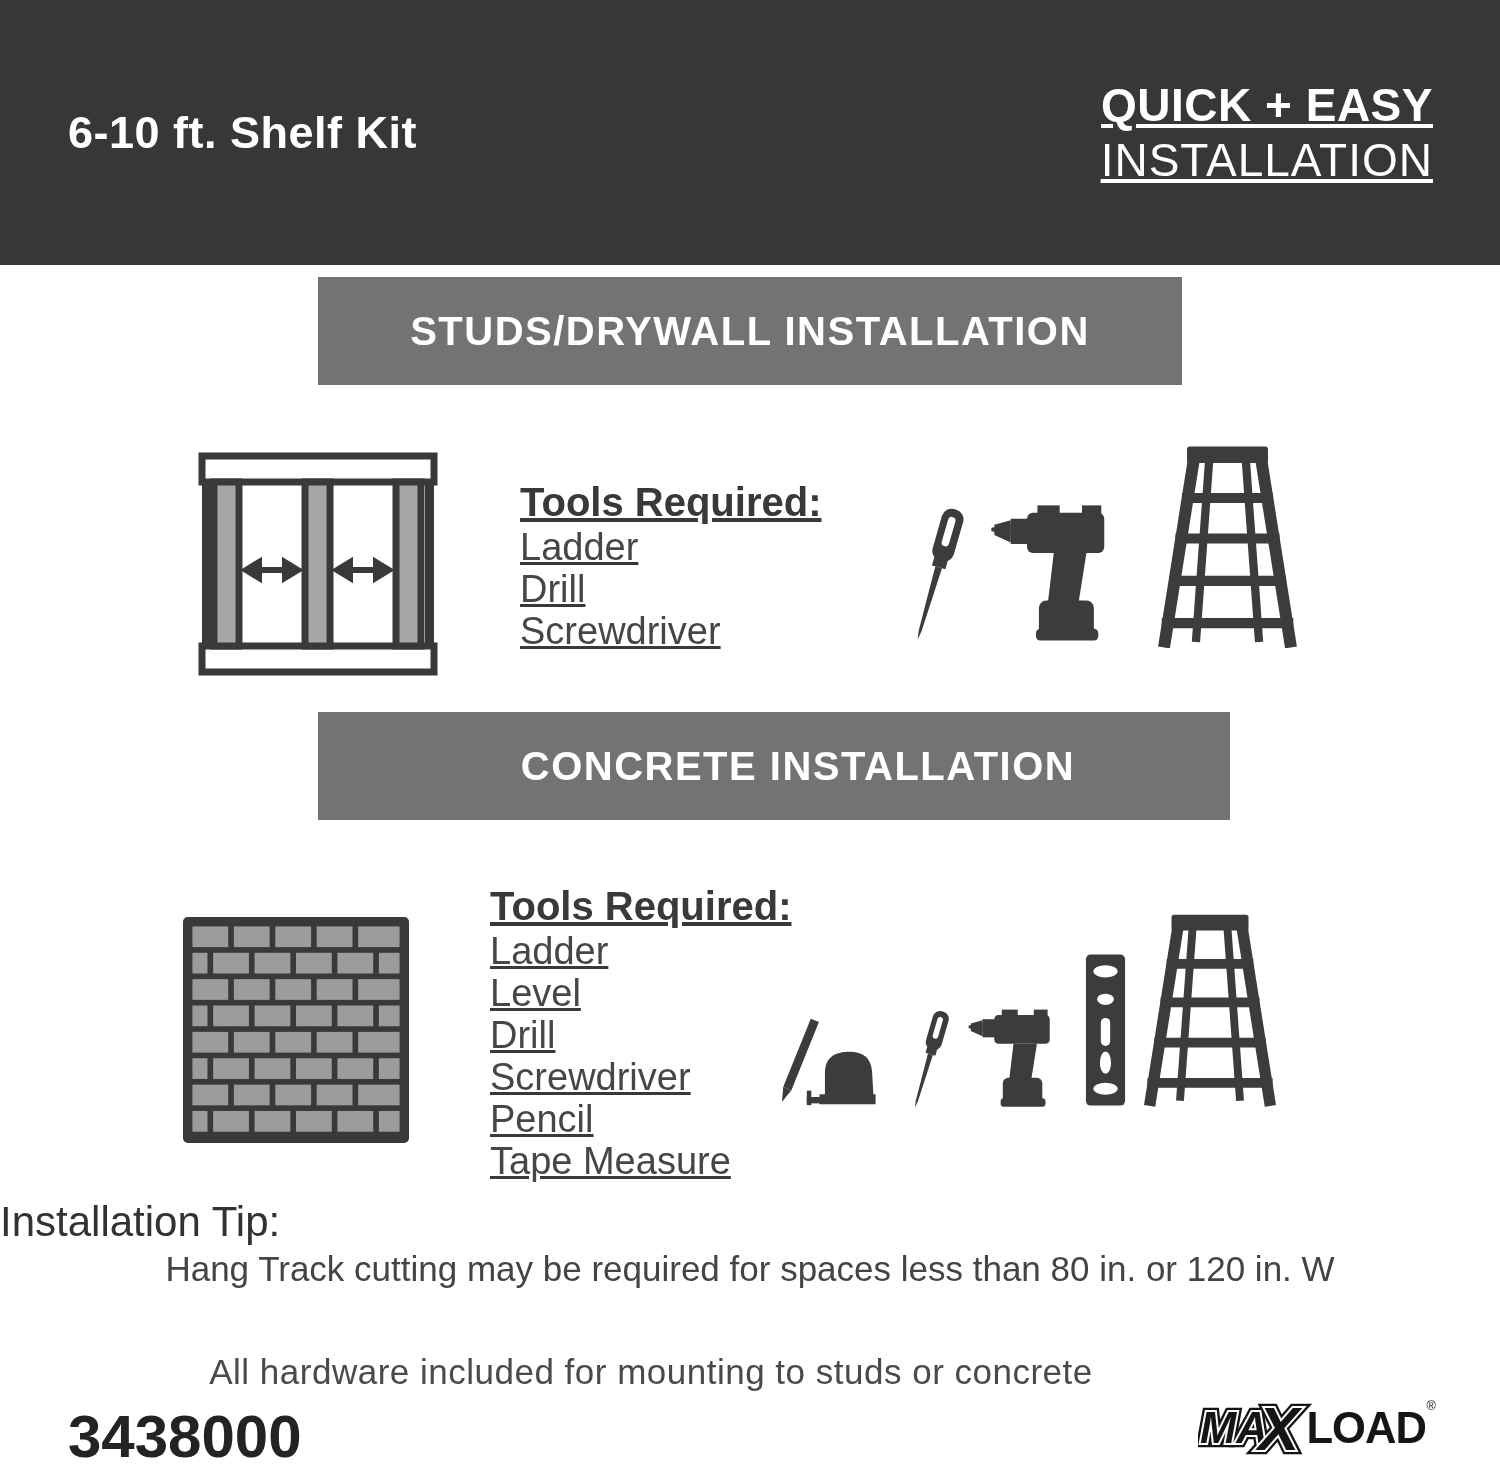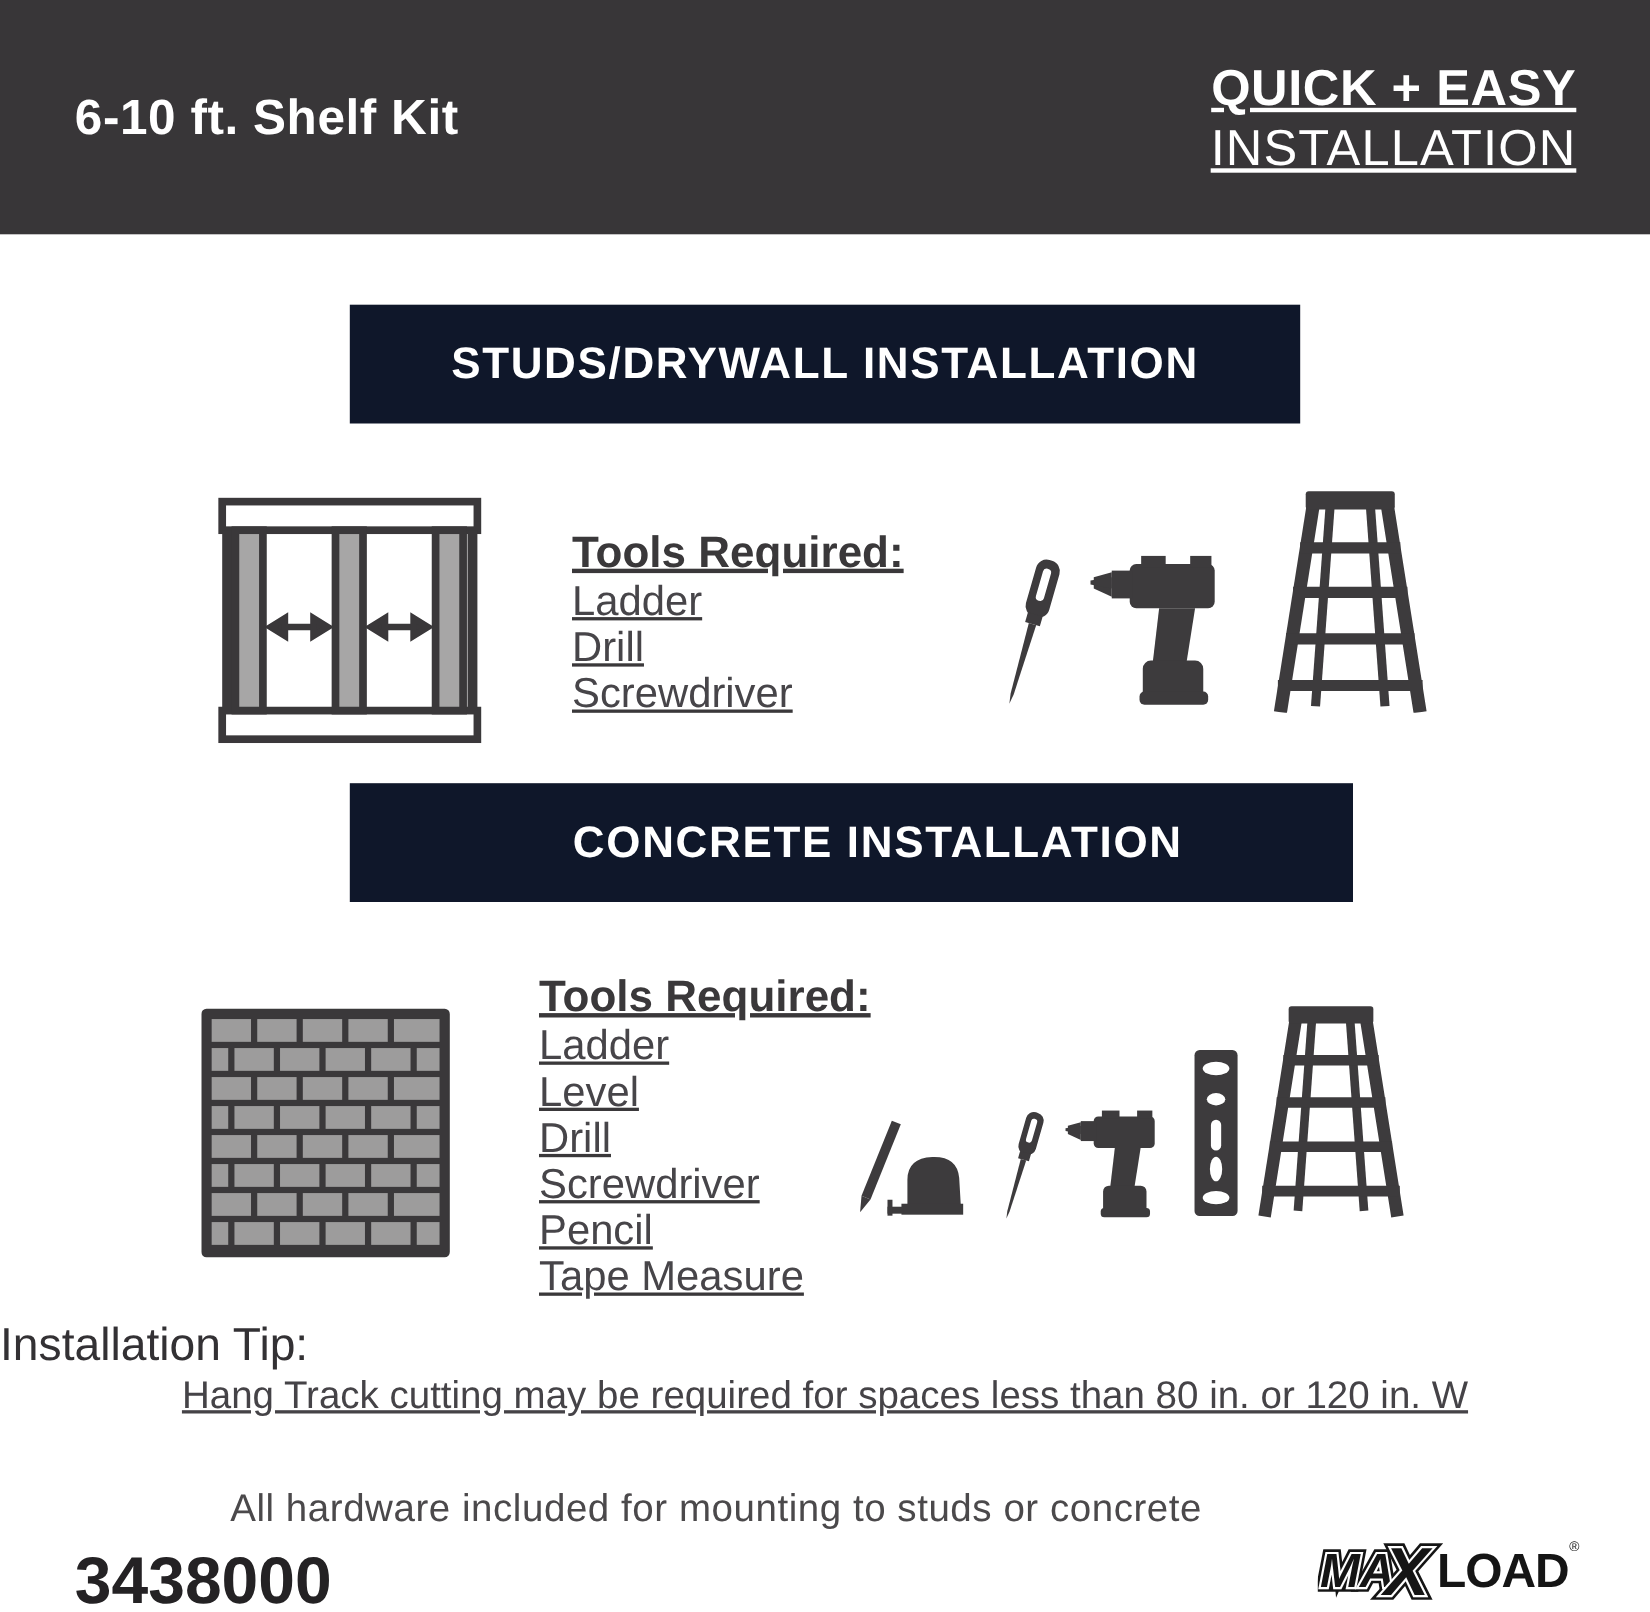--- a/index.html
+++ b/index.html
@@ -2,49 +2,49 @@
 <html><head>
 <meta charset="utf-8">
 <style>
   html,body{margin:0;padding:0;background:#fff;}
   #page{
     position:relative;width:1500px;height:1465px;background:#ffffff;overflow:hidden;
     font-family:"Liberation Sans",sans-serif;color:#3a383a;
   }
   
   .header{
-    position:absolute;left:0;top:0;width:1500px;height:213px;background:#383638;
+    position:absolute;left:0;top:0;width:1500px;height:265px;background:#383638;
     display:flex;align-items:center;justify-content:space-between;
     padding:0 67px 0 68px;box-sizing:border-box;
   }
   .product-title{font-size:45px;font-weight:700;color:#fff;letter-spacing:.5px;}
   .tagline{text-align:right;color:#fff;line-height:55px;text-decoration:underline;}
   .tagline .bold{font-size:46px;font-weight:800;letter-spacing:.5px;}
   .tagline .light{font-size:46px;font-weight:300;letter-spacing:1px;}
   
   .banner{
-    position:absolute;left:318px;width:864px;height:108px;background:#0f172a;
+    position:absolute;left:318px;width:864px;height:108px;background:#737373;
     display:flex;align-items:center;justify-content:center;
     color:#fff;font-size:40px;font-weight:800;letter-spacing:1.5px;white-space:nowrap;
   }
   #banner-studs{top:277px;}
   #banner-concrete{top:712px;padding-left:48px;}
   
   .tools-block{position:absolute;text-decoration:underline;}
   #tools-block-1{left:520px;top:478px;}
   #tools-block-2{left:490px;top:882px;}
   .tools-title{font-size:40px;font-weight:700;line-height:48px;color:#3a383a;}
   .tool-item{font-size:38px;font-weight:300;line-height:42px;color:#474549;}
   
   .abs{position:absolute;}
   
   .tip-title{position:absolute;left:0;top:1198px;width:1500px;text-align:left;
     font-size:42px;font-weight:400;color:#333134;}
   .tip-text{position:absolute;left:0;top:1249px;width:1500px;text-align:center;
-    font-size:35px;font-weight:300;color:#454347;text-decoration:underline;}
+    font-size:35px;font-weight:300;color:#454347;}
   .hardware-note{position:absolute;left:0;top:1352px;width:1302px;text-align:center;
     font-size:35px;font-weight:300;color:#4b494b;letter-spacing:.5px;}
   .model-number{position:absolute;left:68px;top:1402px;font-size:60px;font-weight:700;color:#242224;}
   .brand-logo{position:absolute;right:58px;top:1394px;}
 </style>
 </head>
 <body>
 
 <div id="page">
 

